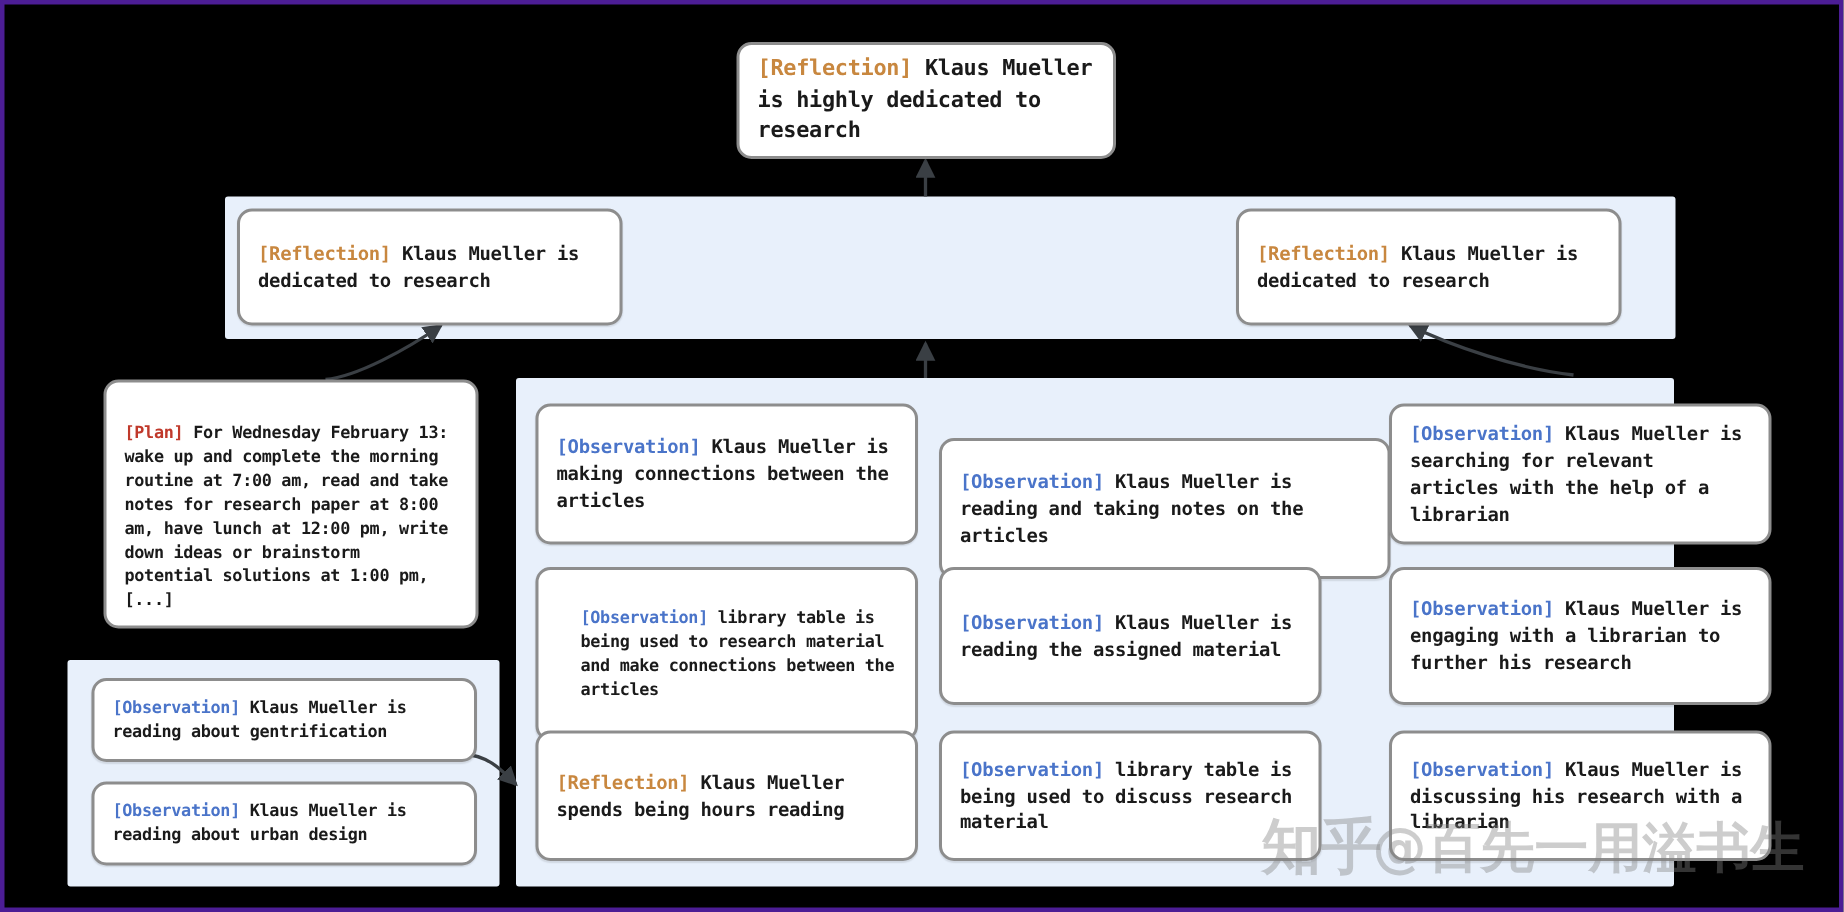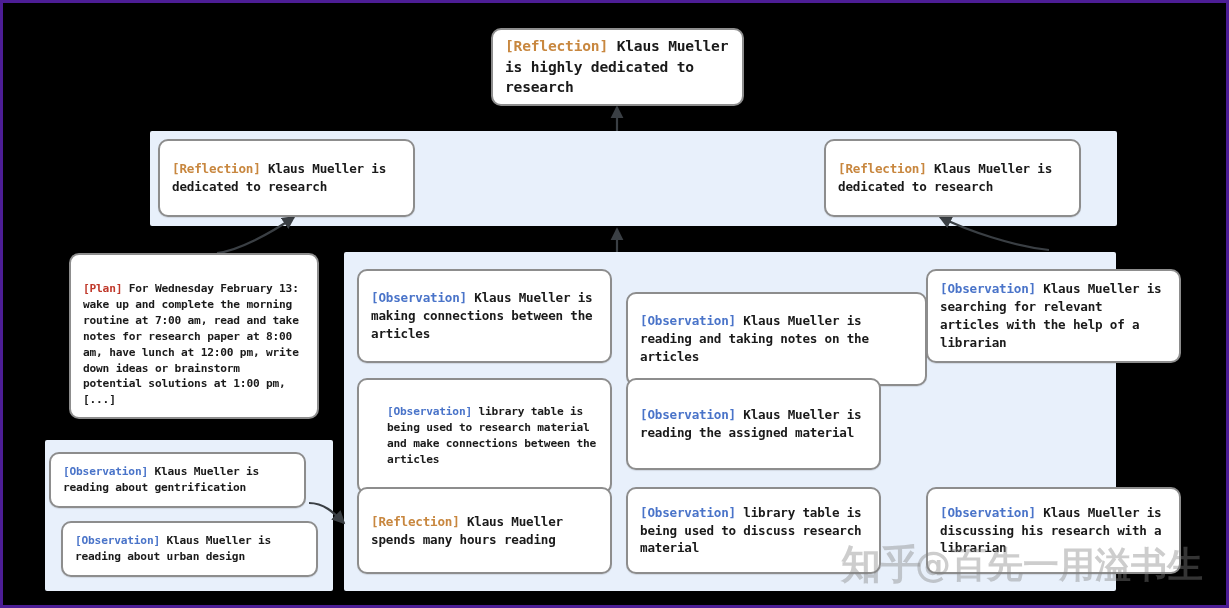--- a/index.html
+++ b/index.html
@@ -105,56 +105,59 @@
 
 
   <div class="node fs13" style="left:821px; top:136px; width:257px; height:78px;">
     <span class="txt"><span class="tag-reflection">[Reflection]</span><span> Klaus Mueller is dedicated to research</span></span>
   </div>
 
   <div class="node fs11" style="left:66px; top:250px; width:250px; height:166px; align-items:flex-start; padding-top:26px;">
     <span class="txt"><span class="tag-plan">[Plan]</span><span> For Wednesday February 13: wake up and complete the morning routine at 7:00 am, read and take notes for research paper at 8:00 am, have lunch at 12:00 pm, write down ideas or brainstorm potential solutions at 1:00 pm, [...]</span></span>
   </div>
 
-  <div class="node fs11" style="left:46px; top:449px; width:257px; height:56px;">
+  <div class="node fs11" style="left:58px; top:449px; width:257px; height:56px;">
     <span class="txt"><span class="tag-observation">[Observation]</span><span> Klaus Mueller is reading about gentrification</span></span>
   </div>
 
   <div class="node fs11" style="left:58px; top:518px; width:257px; height:56px;">
     <span class="txt"><span class="tag-observation">[Observation]</span><span> Klaus Mueller is reading about urban design</span></span>
   </div>
 
   <div class="node fs13" style="left:354px; top:266px; width:255px; height:94px;">
     <span class="txt"><span class="tag-observation">[Observation]</span><span> Klaus Mueller is making connections between the articles</span></span>
   </div>
 
   <div class="node fs11" style="left:354px; top:375px; width:255px; height:116px;padding-left:28px;">
     <span class="txt"><span class="tag-observation">[Observation]</span><span> library table is being used to research material and make connections between the articles</span></span>
   </div>
 
   <div class="node fs13" style="left:354px; top:484px; width:255px; height:87px;">
-    <span class="txt"><span class="tag-reflection">[Reflection]</span><span> Klaus Mueller spends many hours reading</span></span>
+    <span class="txt"><span class="tag-reflection">[Reflection]</span><span> Klaus Mueller spends being hours reading</span></span>
   </div>
 
   <div class="node fs13" style="left:623px; top:266px; width:301px; height:94px;margin-top:23px;">
     <span class="txt"><span class="tag-observation">[Observation]</span><span> Klaus Mueller is reading and taking notes on the articles</span></span>
   </div>
 
   <div class="node fs13" style="left:623px; top:375px; width:255px; height:92px;">
     <span class="txt"><span class="tag-observation">[Observation]</span><span> Klaus Mueller is reading the assigned material</span></span>
   </div>
 
   <div class="node fs13" style="left:623px; top:484px; width:255px; height:87px;">
     <span class="txt"><span class="tag-observation">[Observation]</span><span> library table is being used to discuss research material</span></span>
   </div>
 
   <div class="node fs13" style="left:923px; top:266px; width:255px; height:94px;">
     <span class="txt"><span class="tag-observation">[Observation]</span><span> Klaus Mueller is searching for relevant articles with the help of a librarian</span></span>
   </div>
 
+  <div class="node fs13" style="left:923px; top:375px; width:255px; height:92px;">
+    <span class="txt"><span class="tag-observation">[Observation]</span><span> Klaus Mueller is engaging with a librarian to further his research</span></span>
+  </div>
 
   <div class="node fs13" style="left:923px; top:484px; width:255px; height:87px;">
     <span class="txt"><span class="tag-observation">[Observation]</span><span> Klaus Mueller is discussing his research with a librarian</span></span>
   </div>
 
   <div class="watermark" style="left:838px; top:534px; font-size:40px;">知乎</div>
   <div class="watermark" style="left:912px; top:538px; font-size:36px;">@百先一用溢书生</div>
 
 </div>
 

